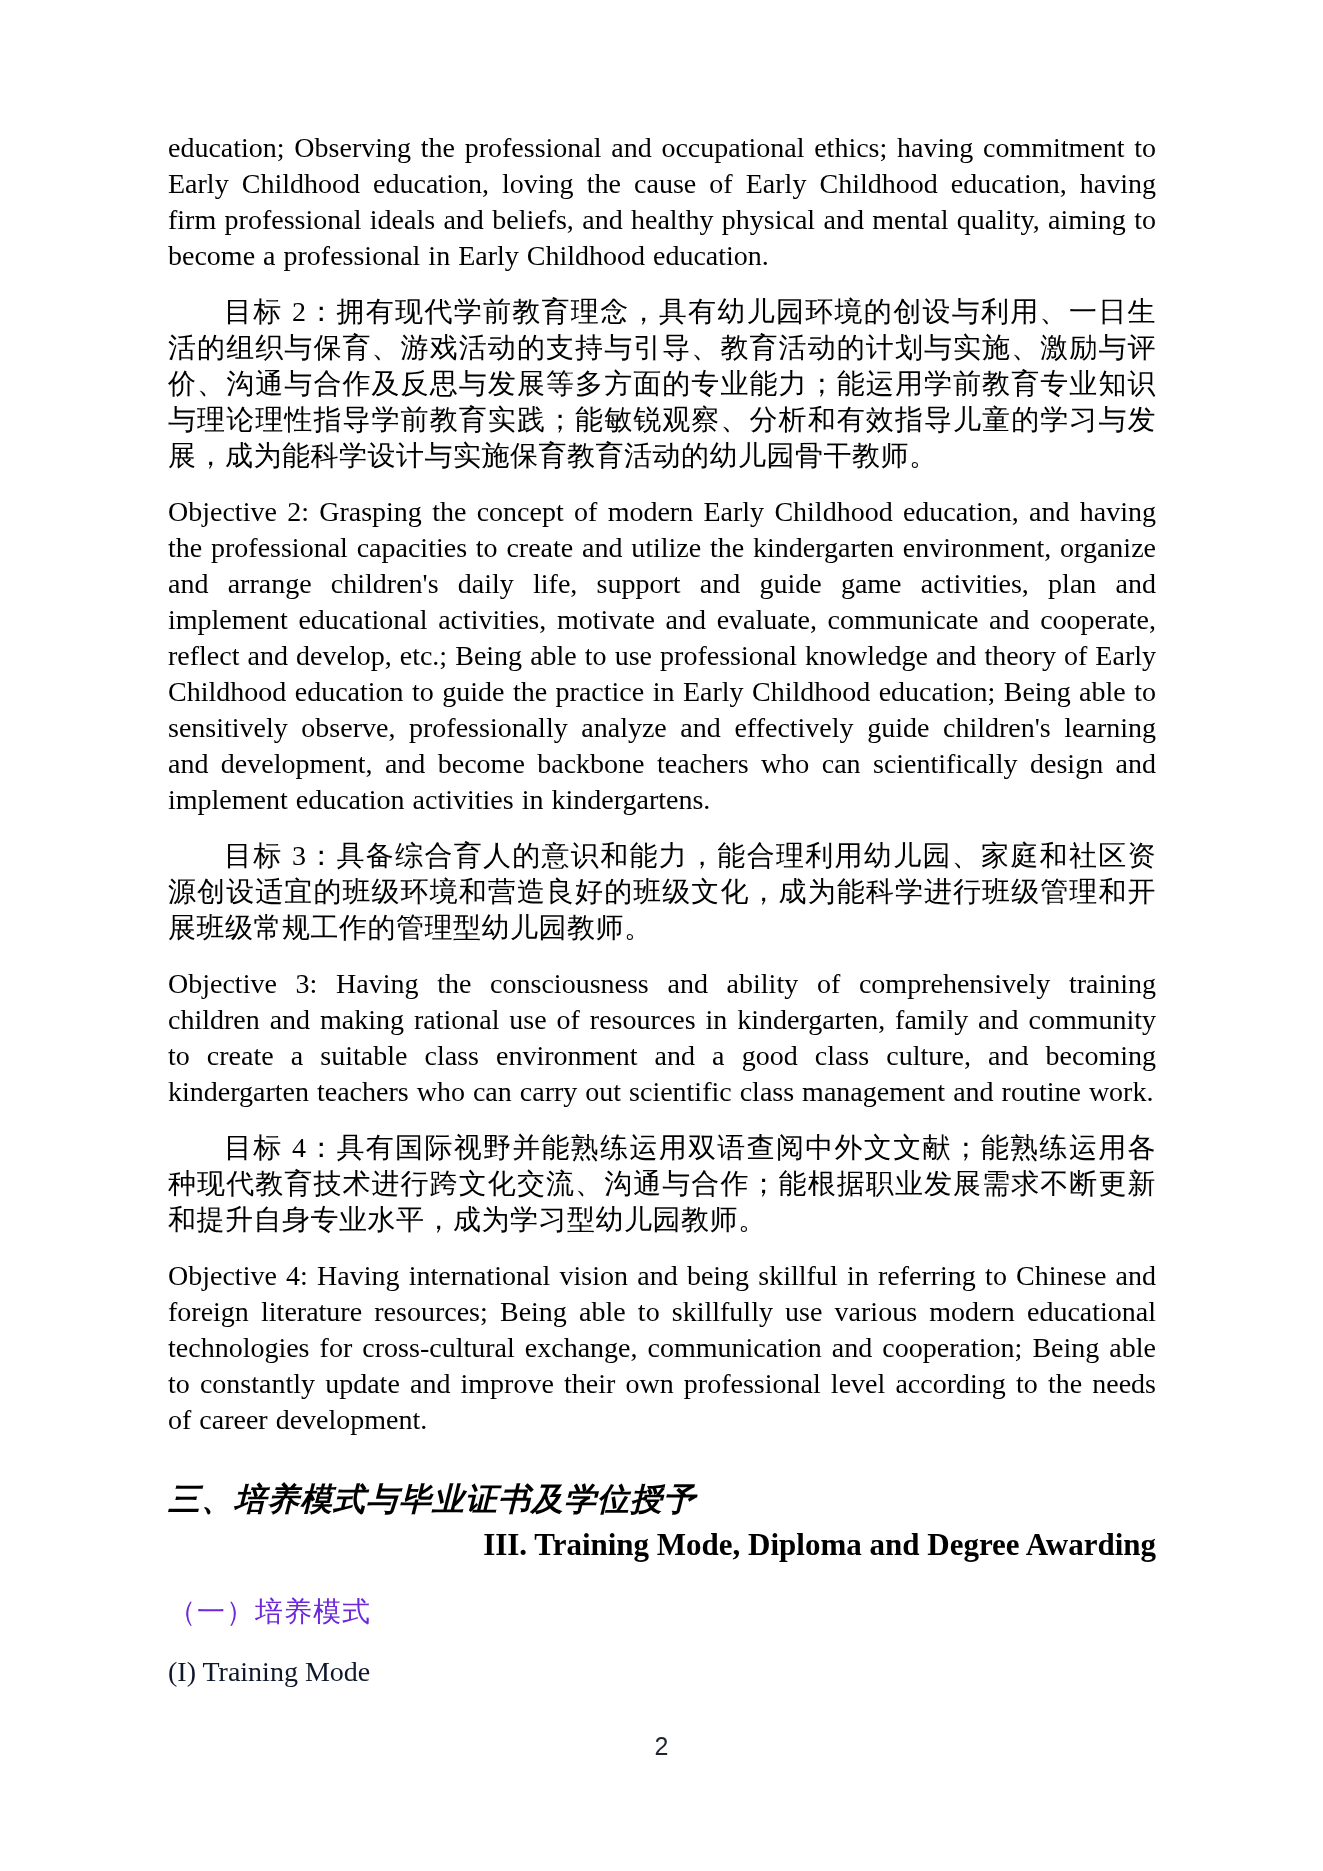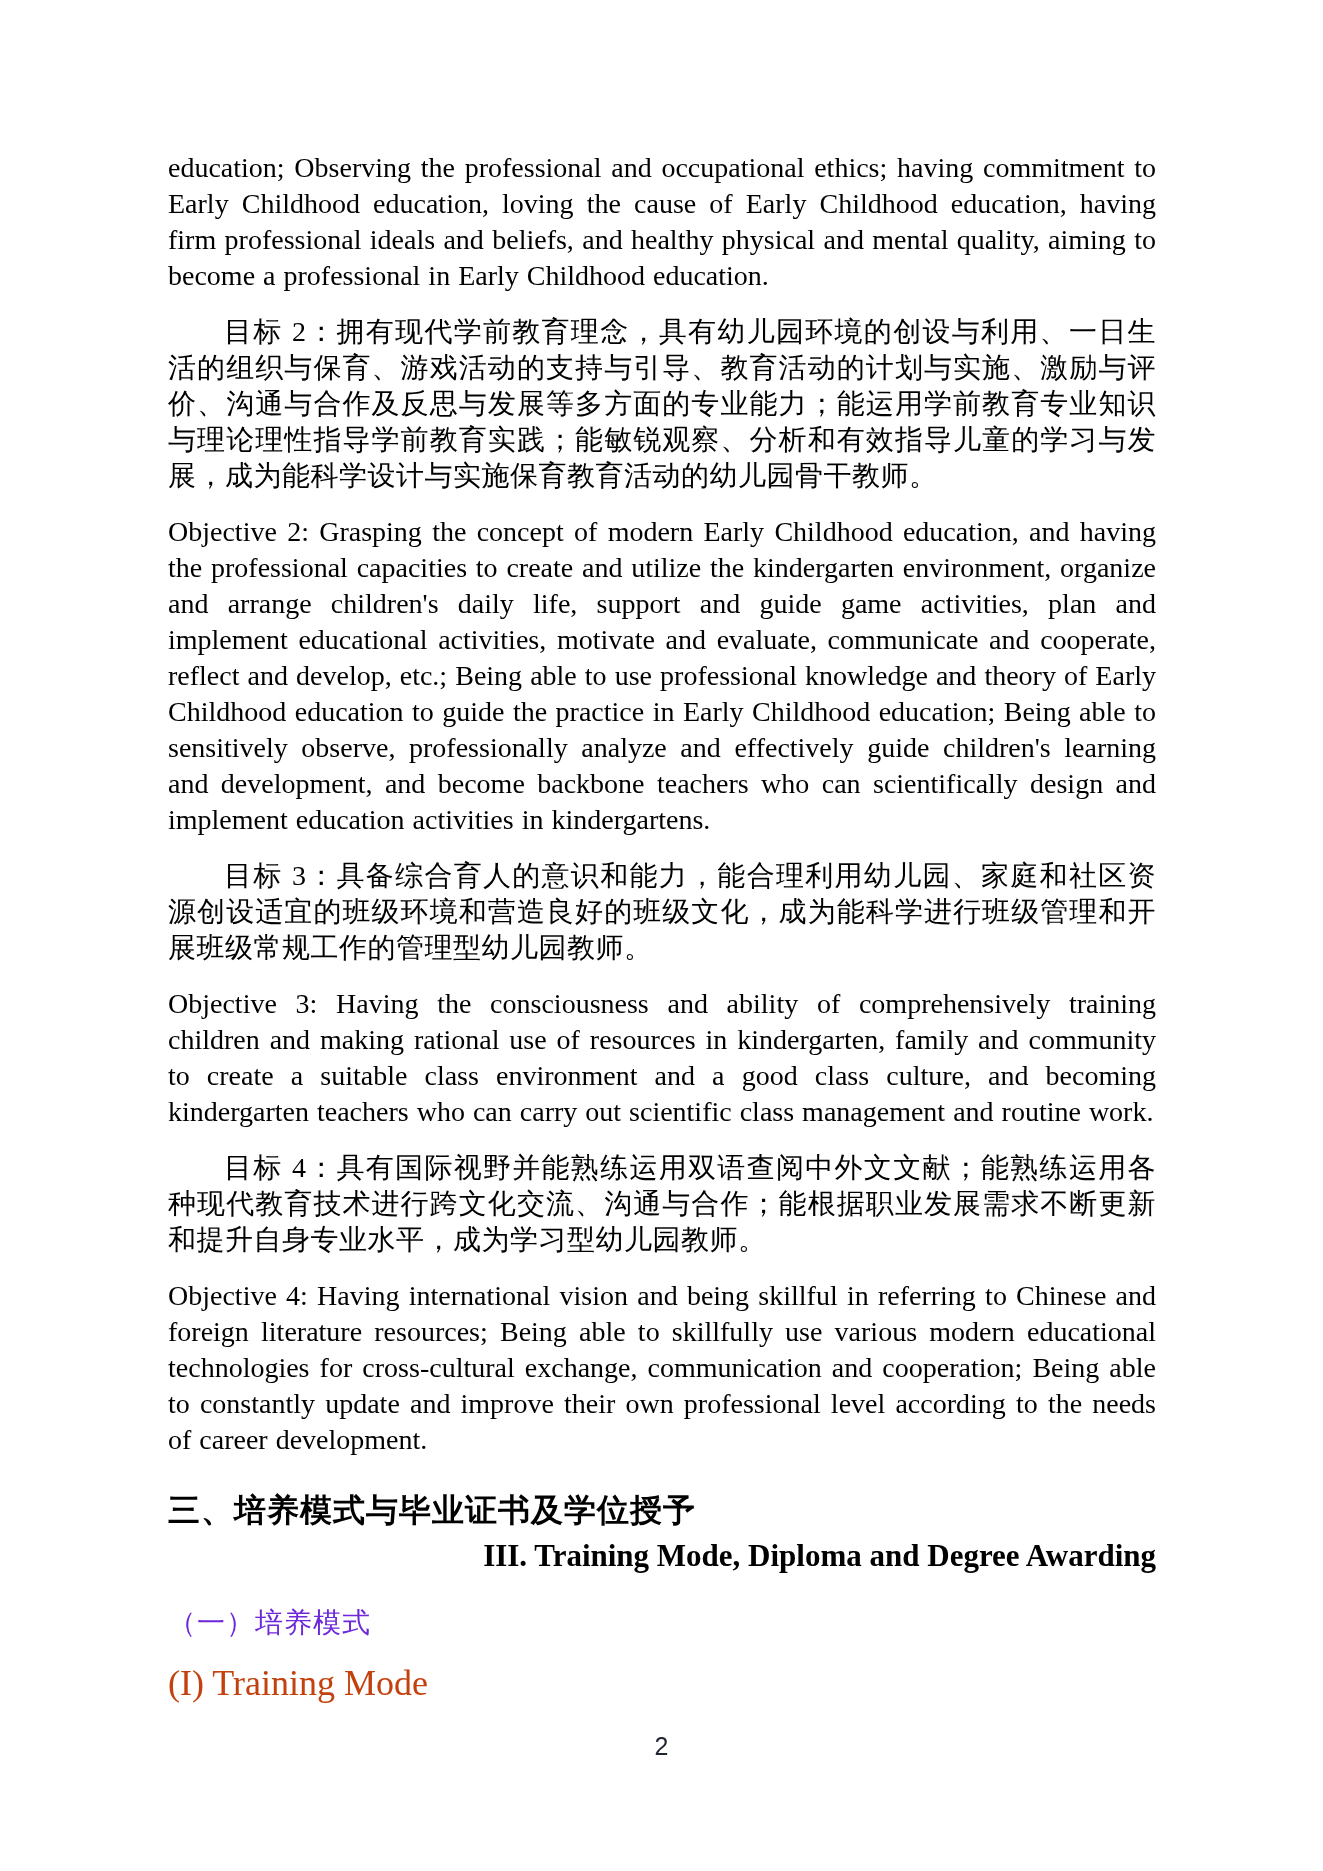--- a/index.html
+++ b/index.html
@@ -11,62 +11,63 @@
     position: relative;
     width: 1323px;
     height: 1871px;
     background: #ffffff;
     overflow: hidden;
     font-family: "Liberation Serif", "DejaVu Serif", serif;
     color: #000000;
   }
   .content {
     position: absolute;
-    top: 150px;
+    top: 130px;
     left: 168px;
     width: 988px;
   }
   .para {
     font-size: 28px;
     line-height: 36px;
     text-align: justify;
     margin: 0 0 20px 0;
     word-spacing: 1px;
   }
   .para.zh {
     text-indent: 56px;
     letter-spacing: 0.5px;
     margin-top: 6px;
   }
   .heading-zh {
     font-size: 32px;
     font-weight: bold;
     line-height: 45px;
-    margin: 30px 0 0 0;
+    margin: 39px 0 0 0;
     letter-spacing: 1px;
+    font-style: italic;
   }
   .heading-en {
     font-size: 31px;
     font-weight: bold;
     line-height: 45px;
     margin: 0;
     text-align: right;
   }
   .subheading-zh {
     font-size: 28px;
     line-height: 34px;
     margin: 28px 0 0 0;
     color: #6d28d9;
     letter-spacing: 1px;
   }
   .subheading-en {
-    font-size: 36px;
+    font-size: 28px;
     line-height: 34px;
     margin: 26px 0 0 0;
-    color: #c2410c;
+    color: #0f172a;
   }
   .page-number {
     position: absolute;
     top: 1732px;
     left: 0;
     width: 100%;
     text-align: center;
     font-size: 25px;
     color: #1f2430;
     font-family: "Liberation Sans", sans-serif;

